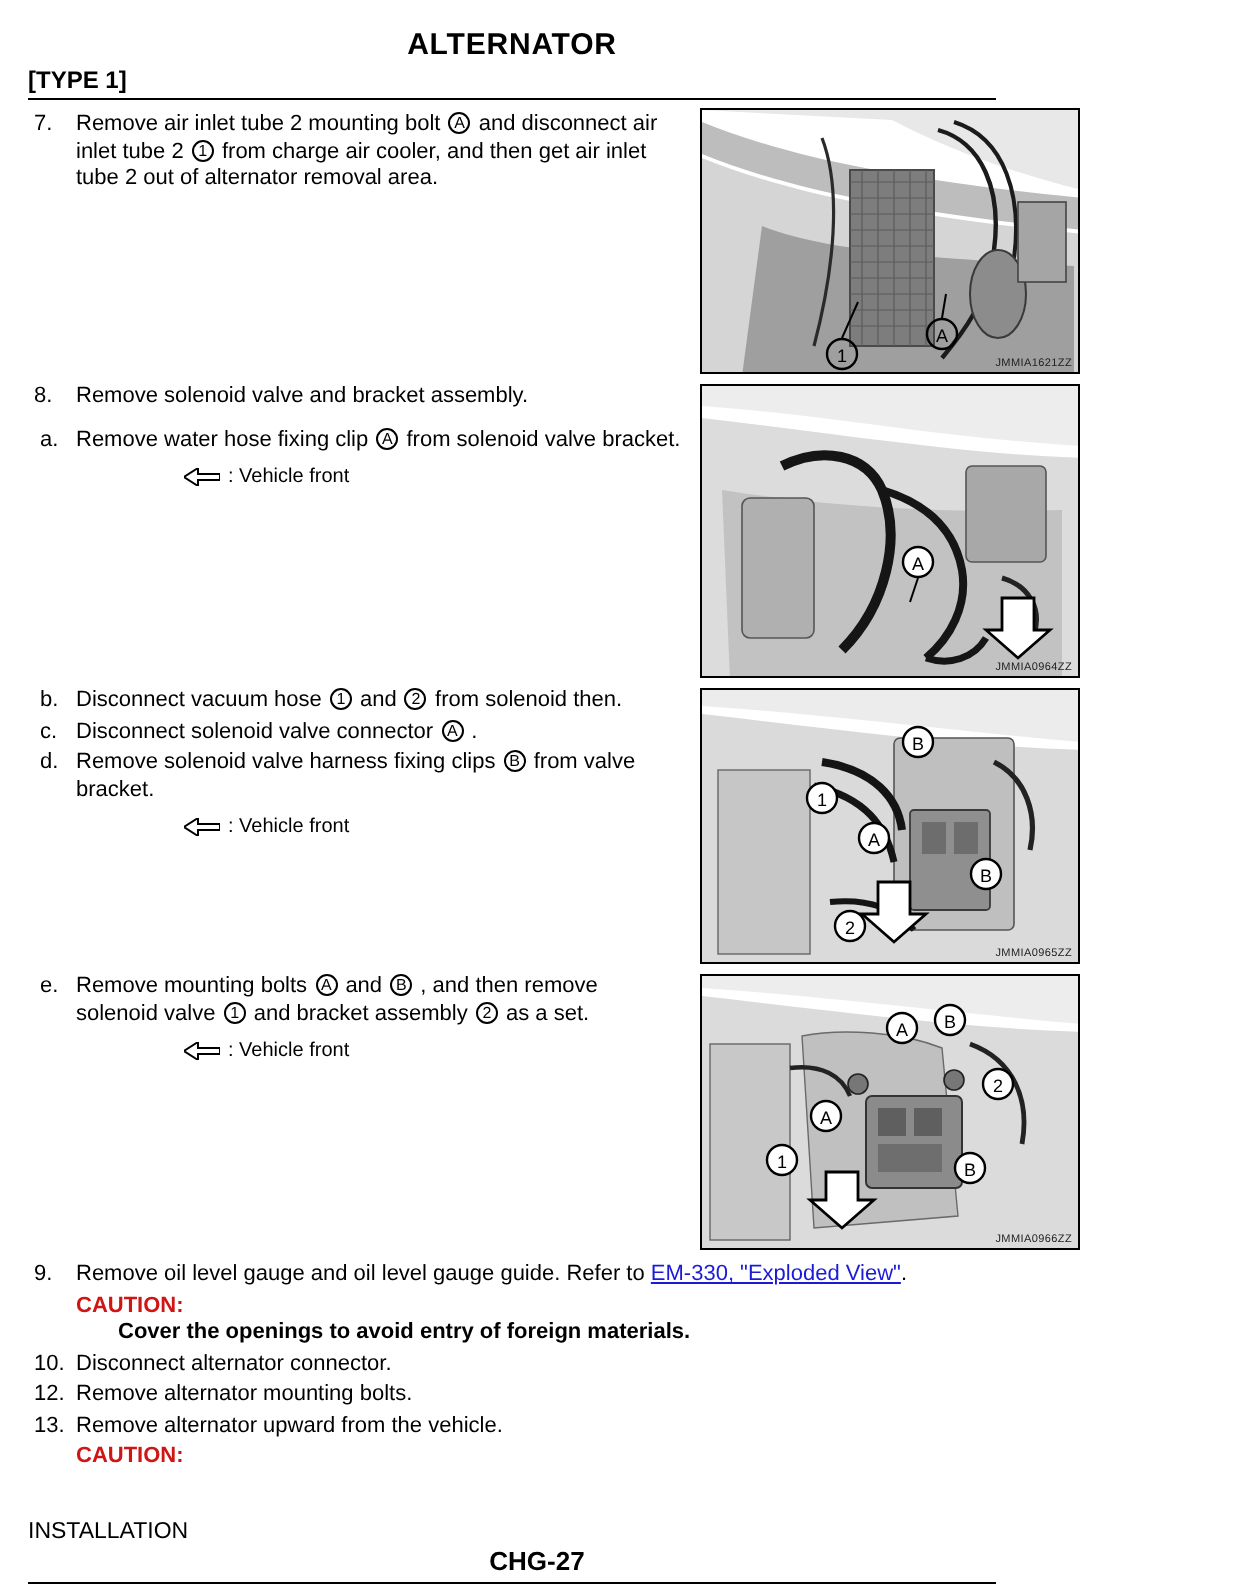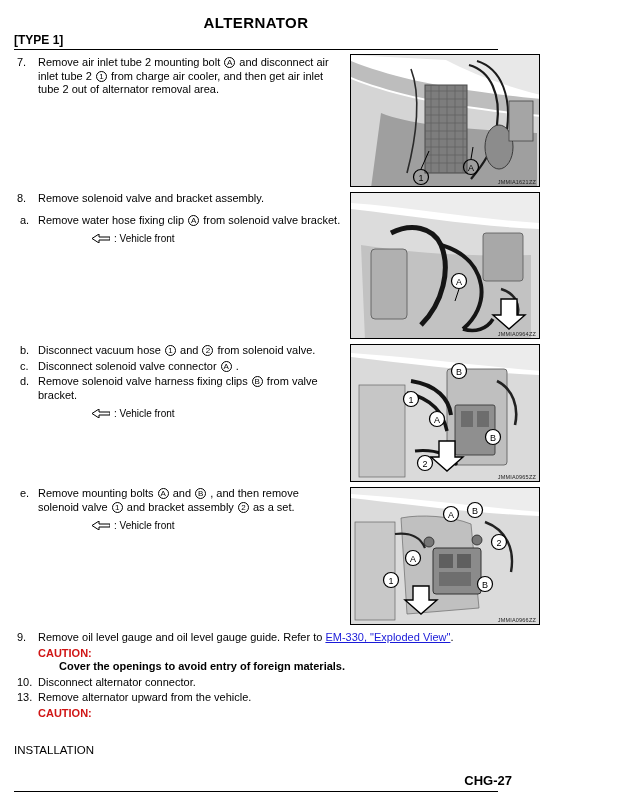--- a/index.html
+++ b/index.html
@@ -163,21 +163,21 @@
   .install {
     font-size: 11.5px;
     margin-top: 24px;
     padding-left: 2px;
   }
   .footer {
     position: absolute;
     left: 0;
     right: 0;
     bottom: 10px;
-    text-align: right;
+    text-align: center;
     font-size: 13px;
     font-weight: bold;
     margin-left: 25px;
   }
   .footer-rule {
     position: absolute;
     left: 14px;
     right: 14px;
     bottom: 6px;
     border-bottom: 1.5px solid #000;
@@ -316,21 +316,21 @@
     </div>
 
     <div class="block" style="height:143px;">
       <div class="step" style="width:330px;">
         <div class="num alpha">b.</div>
         <div class="txt">
           <span>Disconnect vacuum hose</span>
           <span class="circ">1</span>
           <span>and</span>
           <span class="circ">2</span>
-          <span>from solenoid valve.</span>
+          <span>from solenoid then.</span>
         </div>
       </div>
       <div class="step" style="width:330px;">
         <div class="num alpha">c.</div>
         <div class="txt">
           <span>Disconnect solenoid valve connector</span>
           <span class="circ">A</span>
           <span>.</span>
         </div>
       </div>
@@ -458,20 +458,24 @@
           <div class="caution">CAUTION:</div>
           <div class="caution-text">Cover the openings to avoid entry of foreign materials.</div>
         </div>
       </div>
 
       <div class="step">
         <div class="num">10.</div>
         <div class="txt">Disconnect alternator connector.</div>
       </div>
       <div class="step">
+        <div class="num">12.</div>
+        <div class="txt">Remove alternator mounting bolts.</div>
+      </div>
+      <div class="step">
         <div class="num">13.</div>
         <div class="txt">Remove alternator upward from the vehicle.</div>
       </div>
       <div class="step">
         <div class="num"></div>
         <div class="txt">
           <div class="caution">CAUTION:</div>
         </div>
       </div>
     </div>

